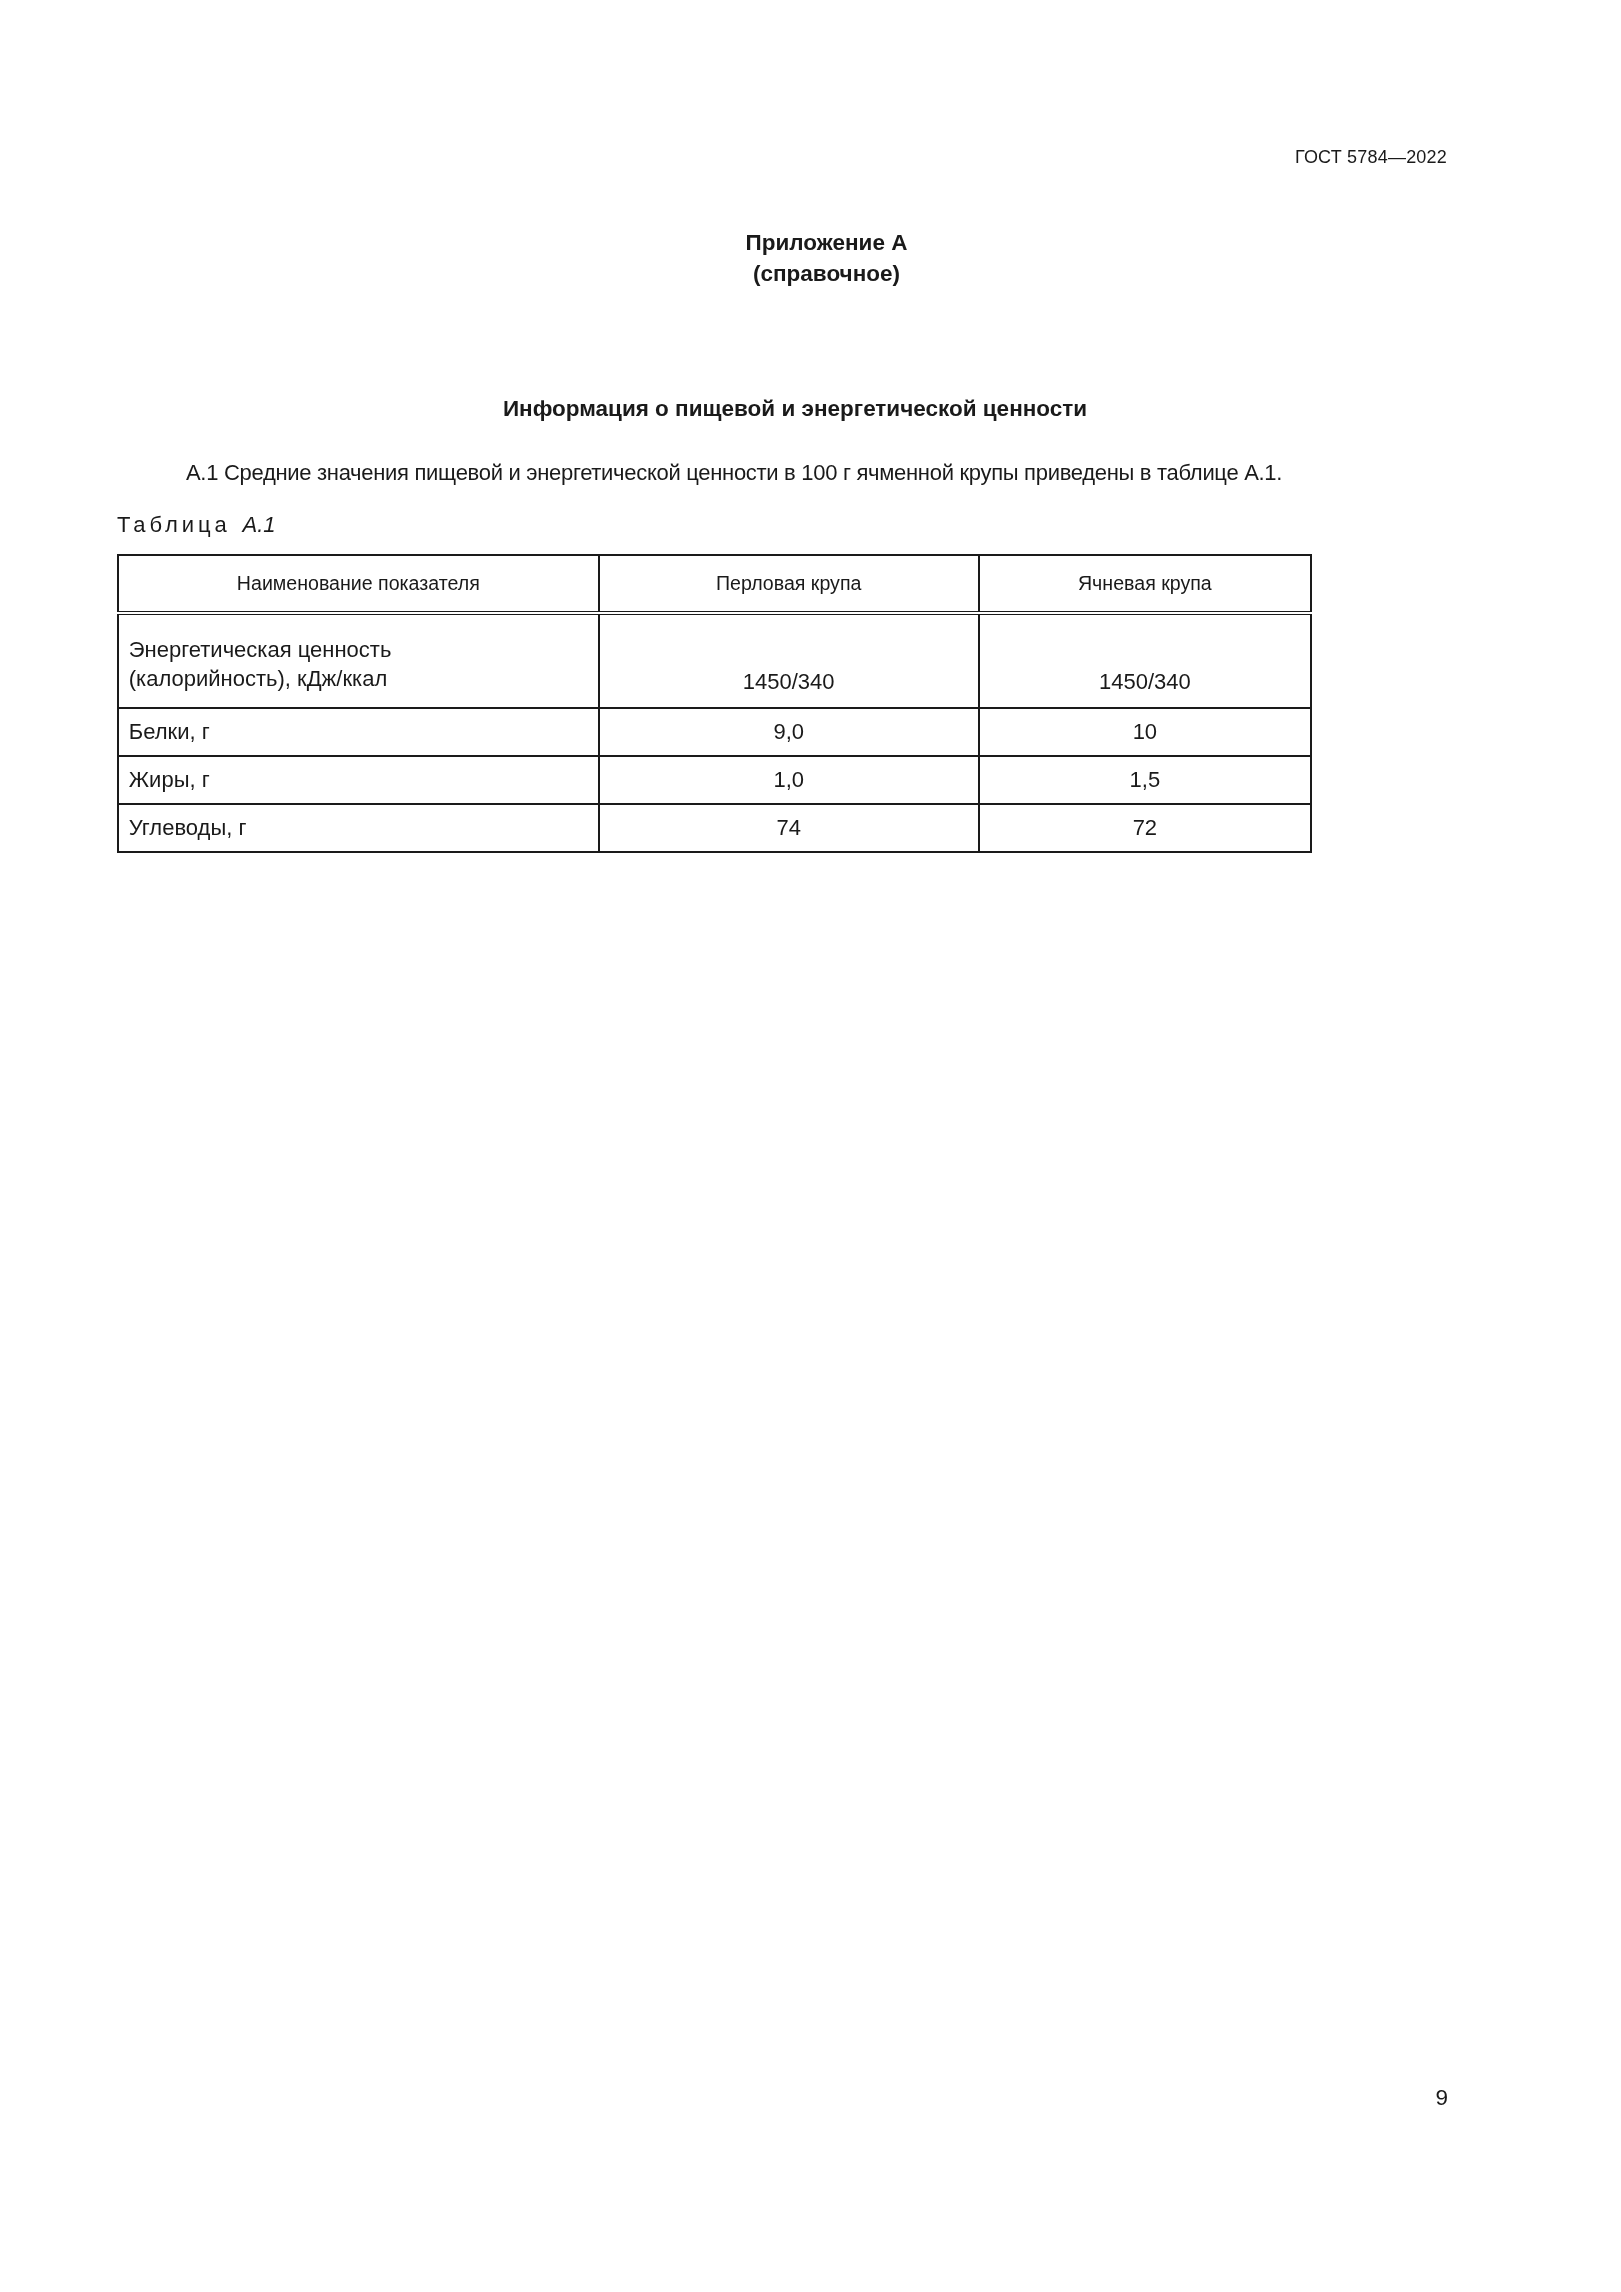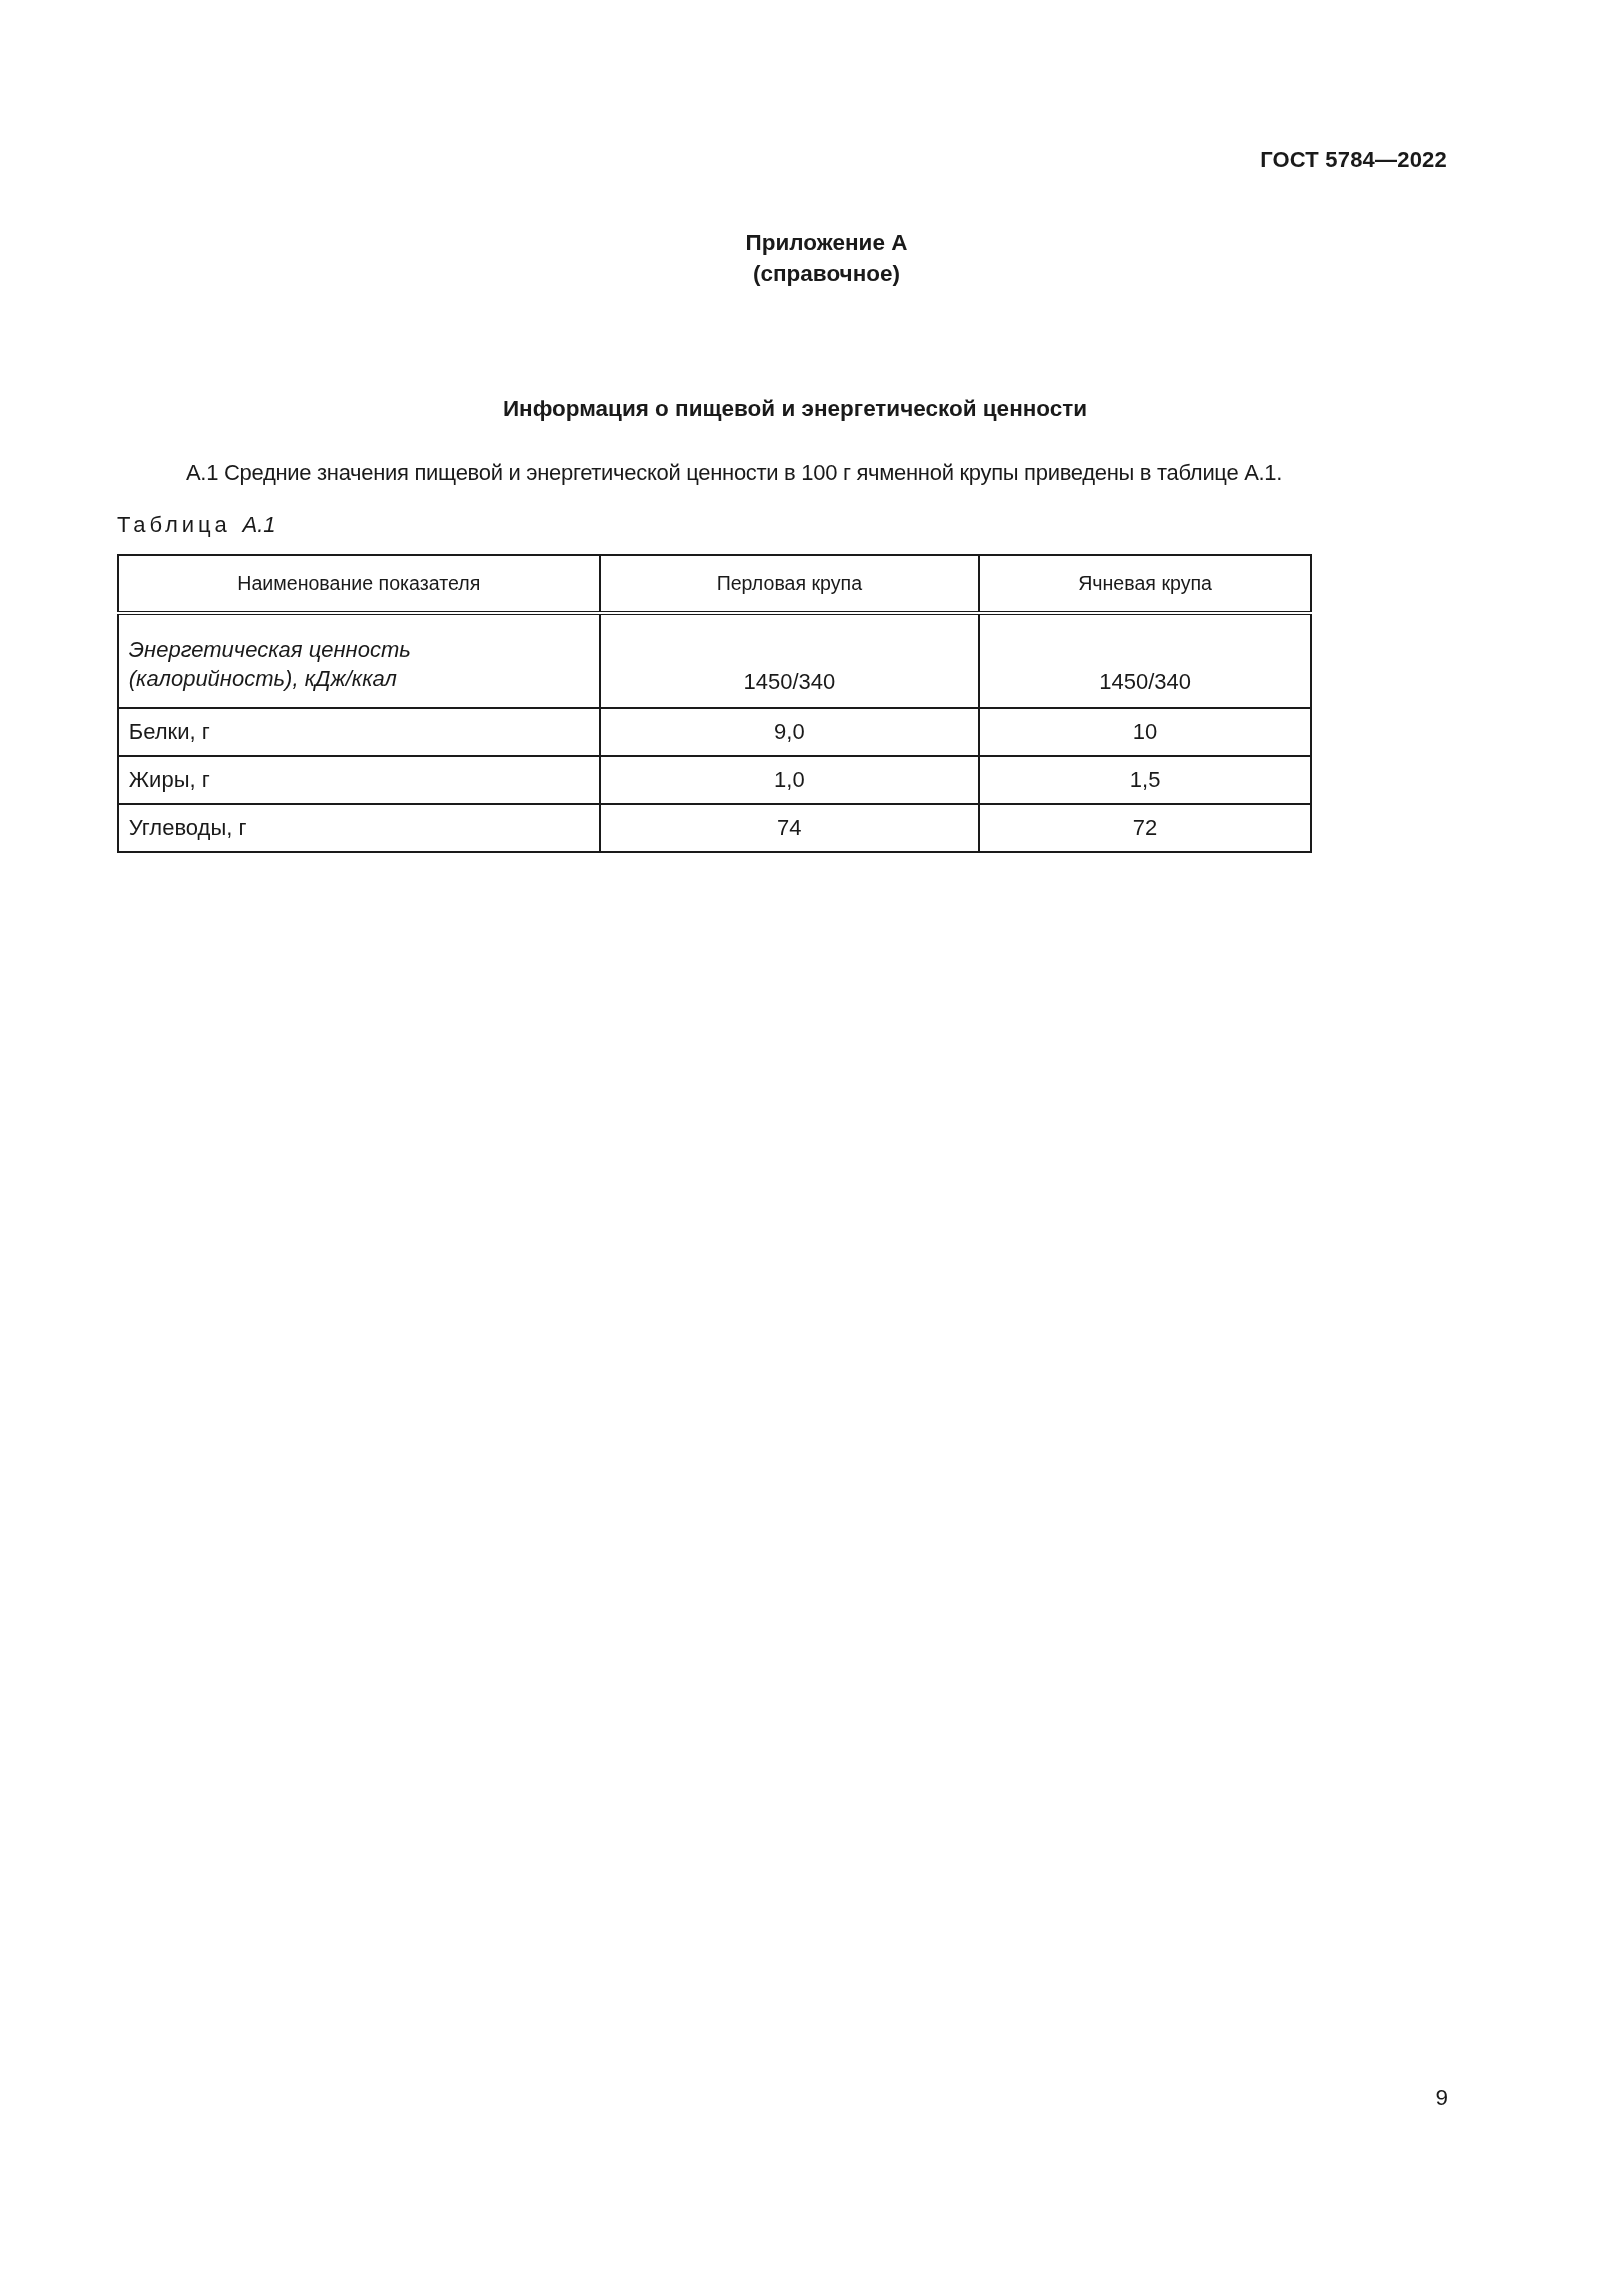--- a/index.html
+++ b/index.html
@@ -12,22 +12,22 @@
       height: 2293px;
       position: relative;
       font-family: "Liberation Sans", sans-serif;
       color: #1a1a1a;
       overflow: hidden;
     }
     .doc-code {
       position: absolute;
       top: 147px;
       right: 174px;
-      font-size: 22px;
-      font-weight: bold;
+      font-size: 18px;
+      font-weight: normal;
       letter-spacing: 0.2px;
     }
     .appendix-title {
       position: absolute;
       top: 227px;
       left: 16px;
       width: 1621px;
       text-align: center;
       font-size: 22.5px;
       font-weight: bold;
@@ -87,21 +87,20 @@
     table.data-table td.num {
       text-align: center;
     }
     tr.row-energy td {
       height: 78px;
     }
     tr.row-energy td.label-cell {
       vertical-align: bottom;
       padding-bottom: 14px;
       line-height: 29px;
-      font-style: italic;
     }
     tr.row-energy td.num {
       vertical-align: bottom;
       padding-bottom: 12px;
     }
     tr.row-simple td {
       height: 46px;
       vertical-align: middle;
     }
     .page-number {

